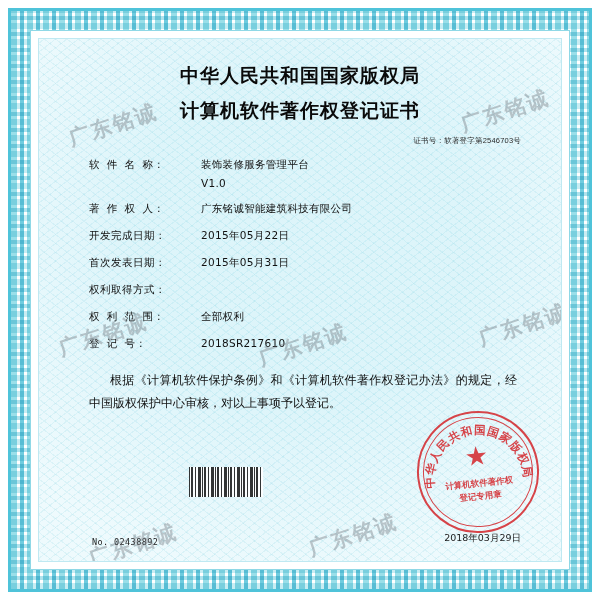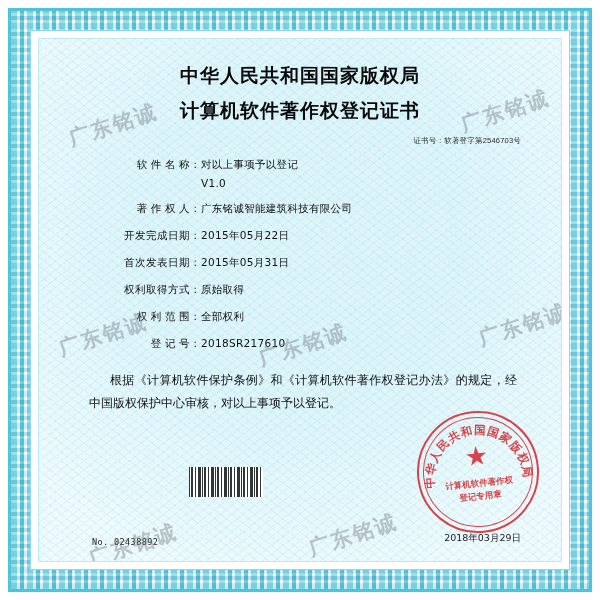--- a/index.html
+++ b/index.html
@@ -132,24 +132,23 @@
   .row {
     display: flex;
     align-items: flex-start;
     margin-bottom: 13px;
     font-size: 10.5px;
     color: #111;
   }
   .row .label {
     width: 112px;
     flex: 0 0 112px;
-    font-family: Liberation Serif, serif;
+    font-family: Liberation Mono, monospace;
     letter-spacing: .5px;
     white-space: nowrap;
-    text-align: right;
   }
   .row .value {
     flex: 1;
     font-family: "DejaVu Sans", "Liberation Sans", sans-serif;
     letter-spacing: .3px;
   }
   .row .value .version {
     display: block;
     margin-top: 5px;
   }
@@ -303,21 +302,21 @@
       <div class="title-main">中华人民共和国国家版权局</div>
       <div class="title-sub">计算机软件著作权登记证书</div>
 
       <div class="cert-no">证书号：软著登字第2546703号</div>
 
       <div class="fields">
 
         <div class="row">
           <div class="label">软 件 名 称：</div>
           <div class="value">
-            <span>对以上事项予以登记</span>
+            <span>装饰装修服务管理平台</span>
             <span class="version">V1.0</span>
           </div>
         </div>
 
         <div class="row">
           <div class="label">著 作 权 人：</div>
           <div class="value">广东铭诚智能建筑科技有限公司</div>
         </div>
 
         <div class="row">
@@ -325,21 +324,20 @@
           <div class="value">2015年05月22日</div>
         </div>
 
         <div class="row">
           <div class="label">首次发表日期：</div>
           <div class="value">2015年05月31日</div>
         </div>
 
         <div class="row">
           <div class="label">权利取得方式：</div>
-          <div class="value">原始取得</div>
         </div>
 
         <div class="row">
           <div class="label">权 利 范 围：</div>
           <div class="value">全部权利</div>
         </div>
 
         <div class="row">
           <div class="label">登 记 号：</div>
           <div class="value">2018SR217610</div>

